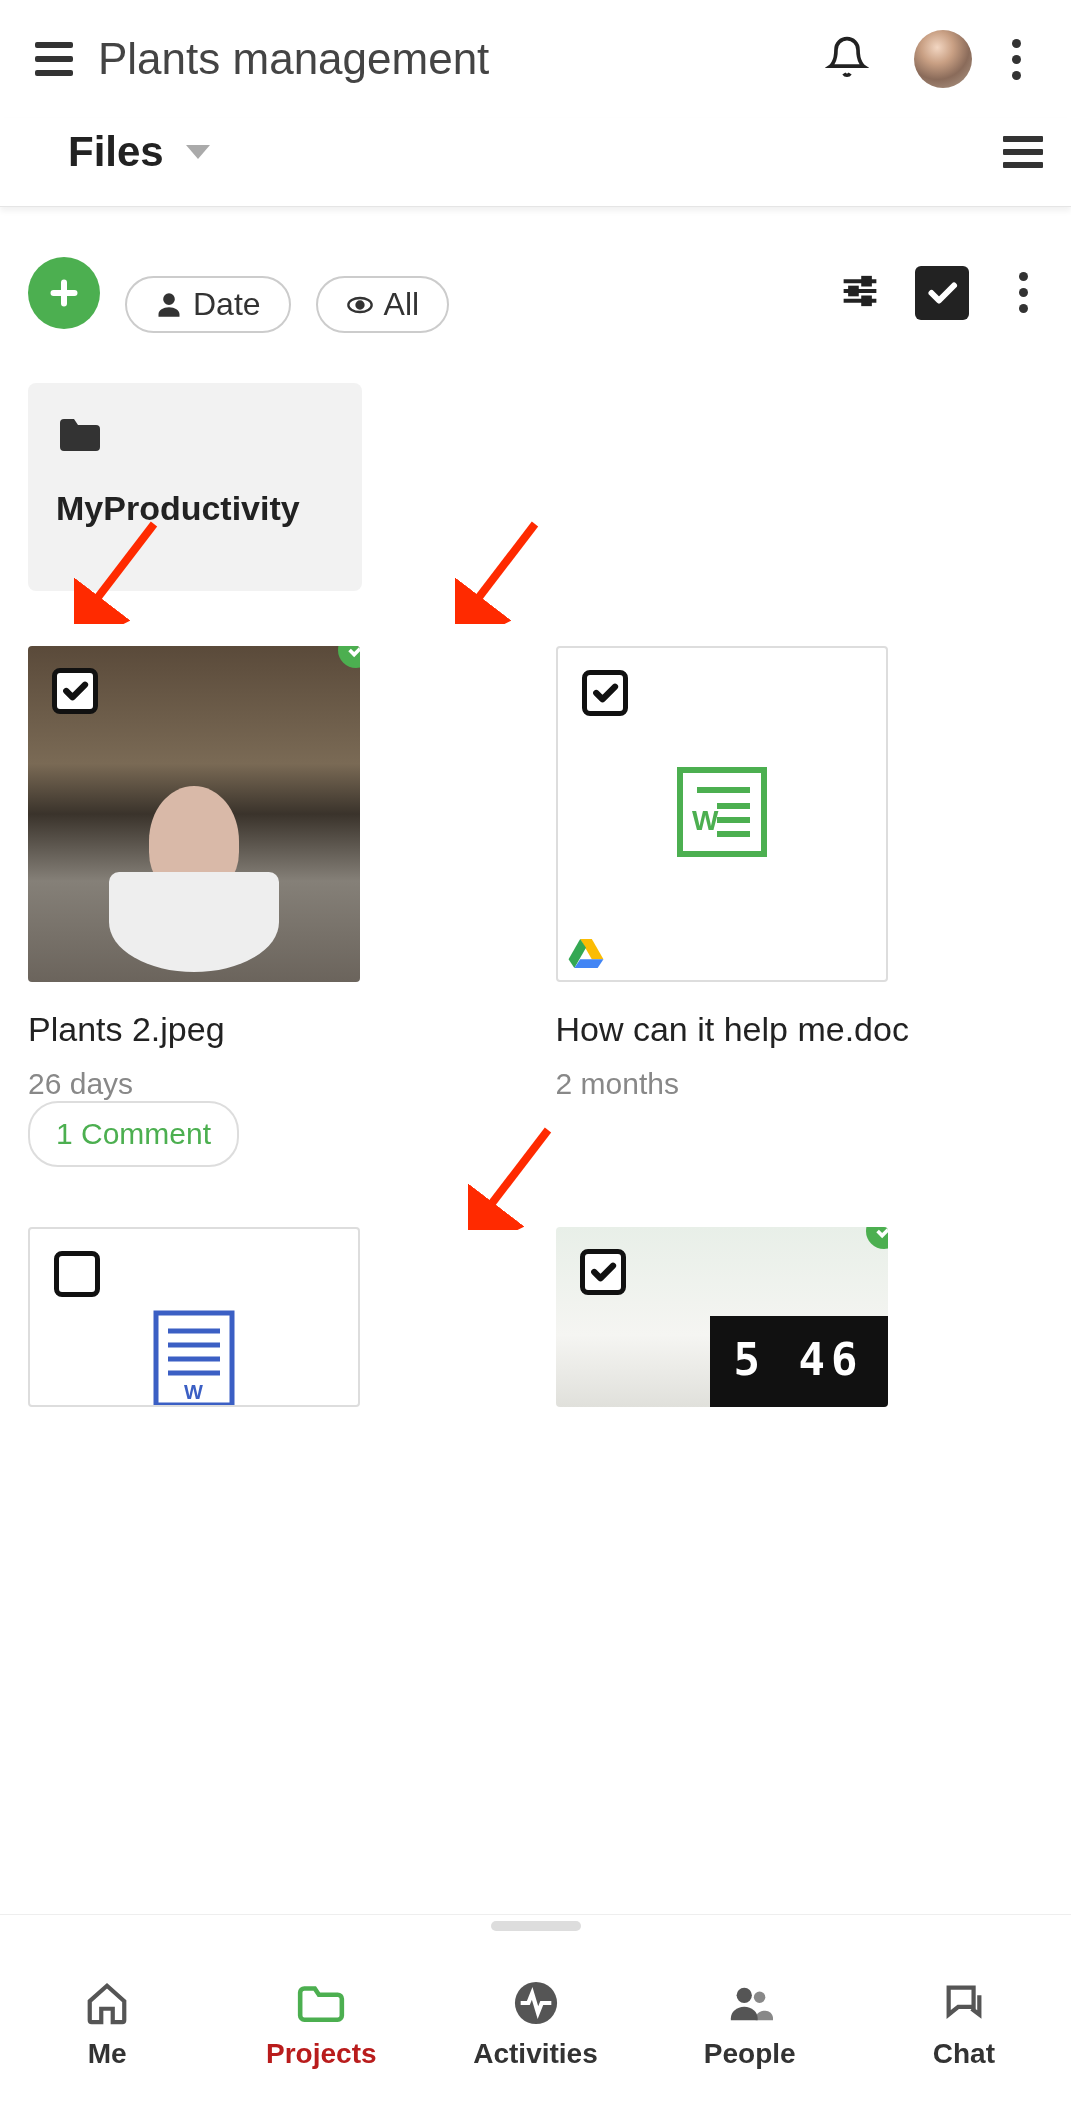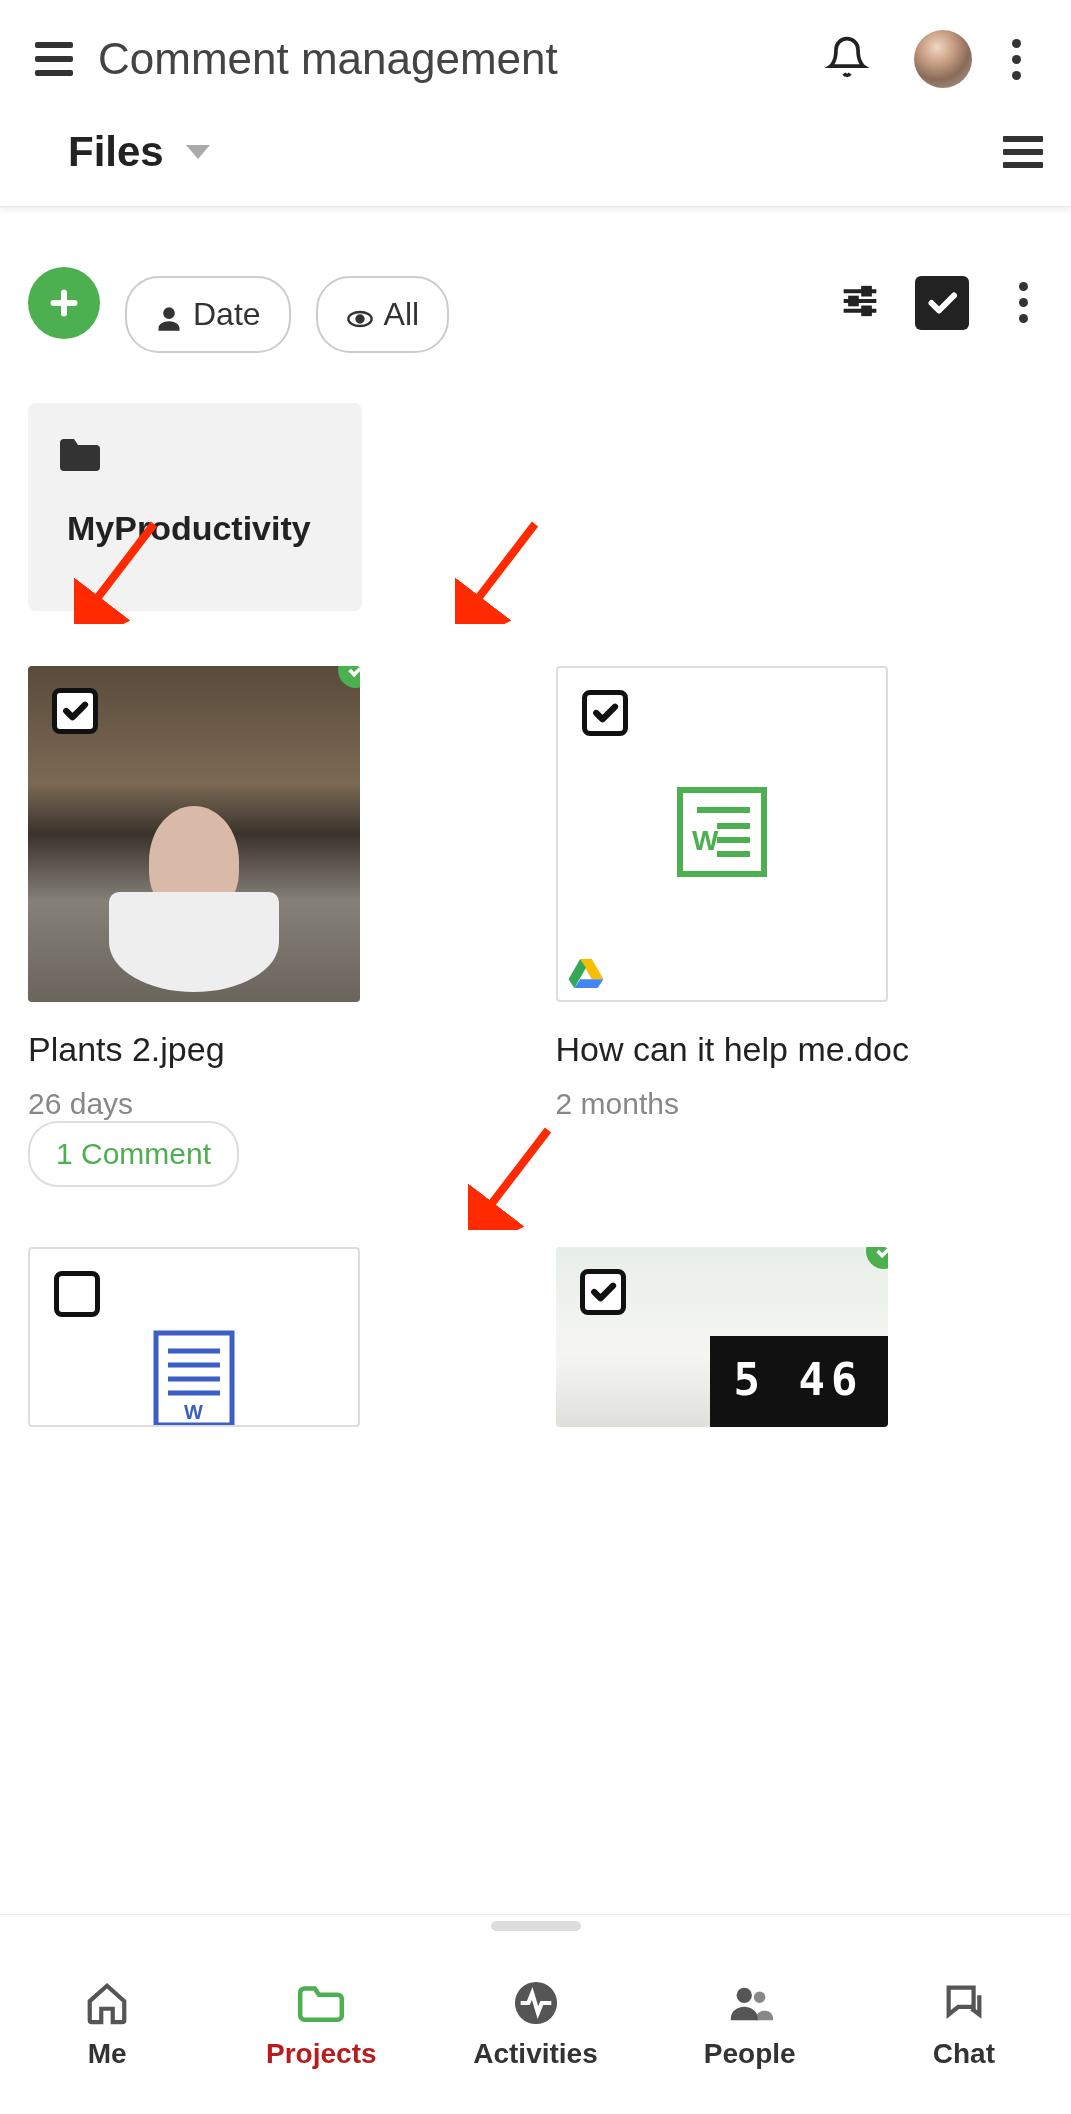--- a/index.html
+++ b/index.html
@@ -91,23 +91,23 @@
   border-radius: 50%;
   background: #4caf50;
   display: flex;
   align-items: center;
   justify-content: center;
   cursor: pointer;
 }
 .add-btn svg { width: 36px; height: 36px; }
 .chip {
   display: flex;
-  align-items: flex-end;
+  align-items: center;
   gap: 10px;
-  padding: 18px 28px;
+  padding: 8px 28px;
   border: 2px solid #ccc;
   border-radius: 34px;
   font-size: 32px;
   color: #333;
   cursor: pointer;
   margin-top: 24px;
 }
 .chip svg { width: 28px; height: 28px; }
 .toolbar-right {
   margin-left: auto;
@@ -134,21 +134,20 @@
   border-radius: 8px;
   padding: 32px 28px;
   margin-bottom: 55px;
 }
 .folder-card svg { width: 48px; height: 40px; }
 .folder-name {
   font-size: 34px;
   font-weight: 700;
   color: #222;
   margin-top: 30px;
-  margin-left: 11px;
 }
 .grid {
   display: grid;
   grid-template-columns: 1fr 1fr;
   gap: 60px 40px;
 }
 .file-card {
   position: relative;
 }
 .file-thumb {
@@ -287,21 +286,21 @@
 </style>
 </head>
 <body>
 
 <div class="header">
   <div class="hamburger">
     <span></span>
       <span></span>
       <span></span>
   </div>
-  <div class="header-title">Comment management</div>
+  <div class="header-title">Plants management</div>
   <div class="bell-icon">
     <svg viewBox="0 0 24 24" fill="none" stroke="#222" stroke-width="2">
         <path d="M18 8A6 6 0 0 0 6 8c0 7-3 9-3 9h18s-3-2-3-9"></path>
         <path d="M13.7 21a2 2 0 0 1-3.4 0"></path>
       </svg>
   </div>
   <div class="avatar"></div>
   <div class="vdots">
       <span></span>
       <span></span>

